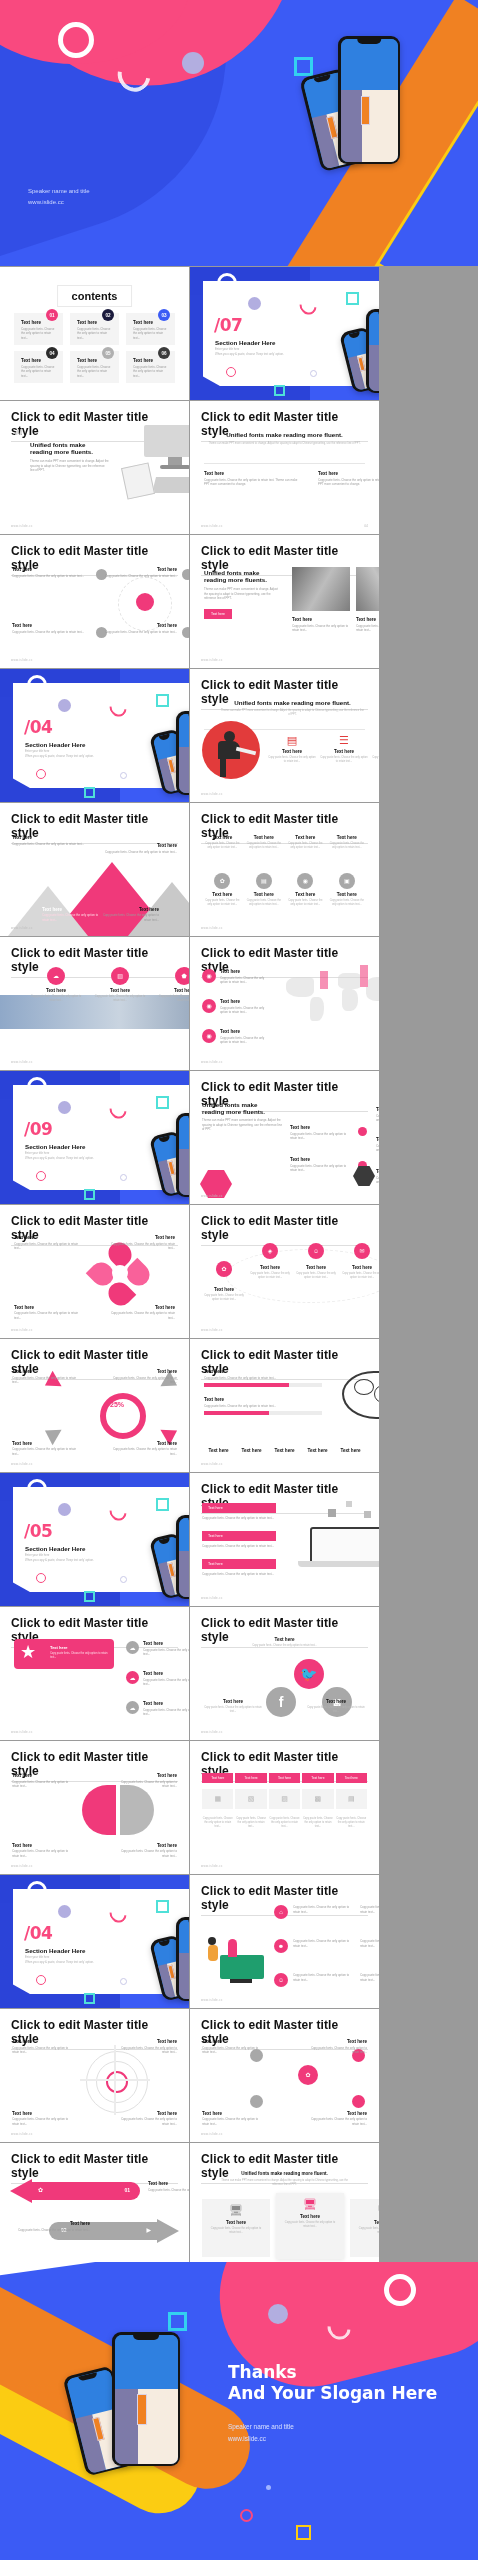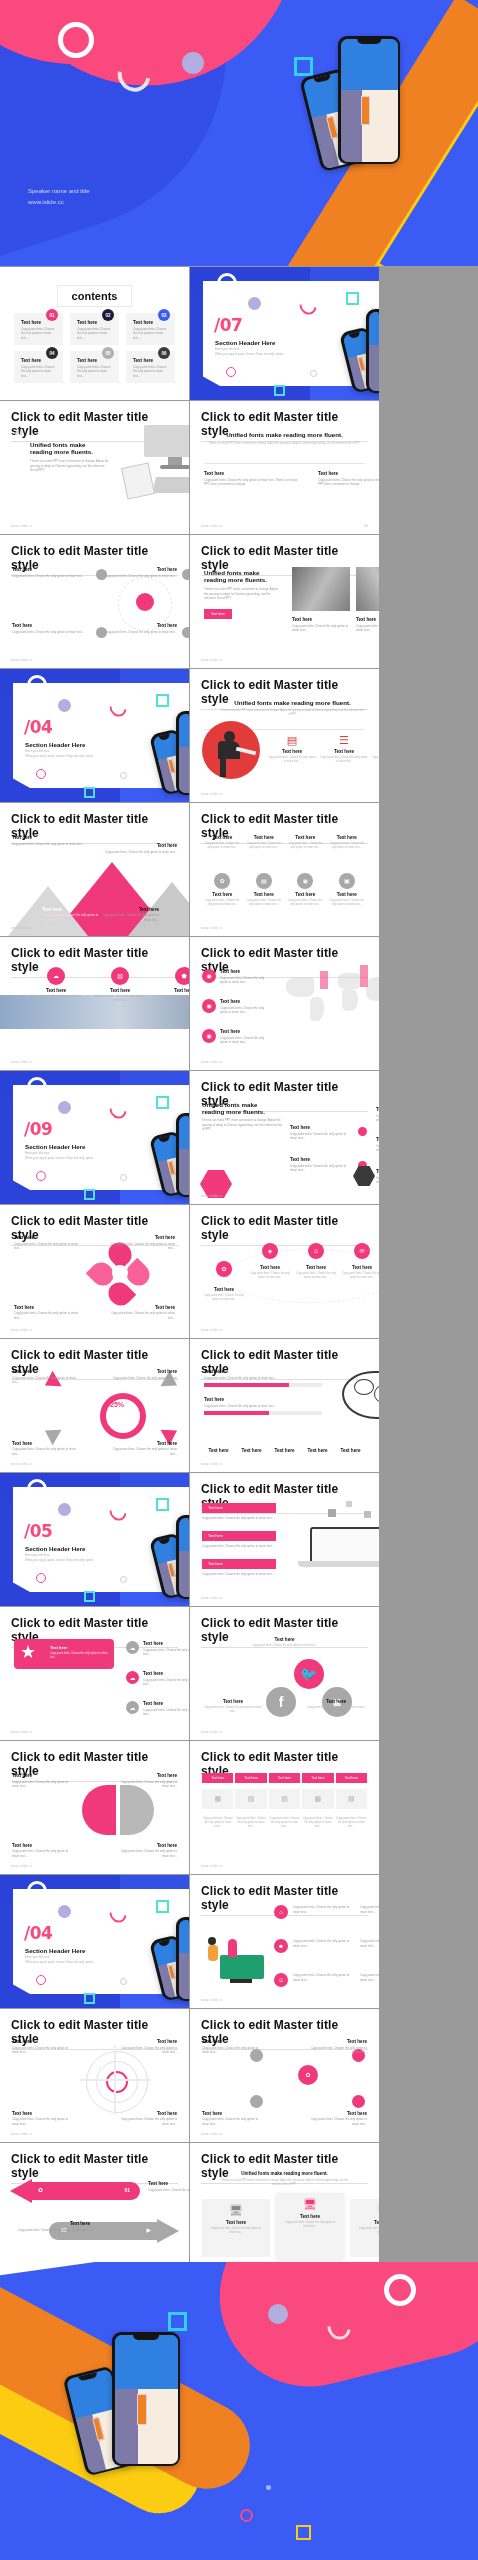--- a/index.html
+++ b/index.html
@@ -1135,15 +1135,23 @@
     <div class="phone cl-phone1">
       <div class="scr">
           <div class="sky"></div>
           <div class="wallL"></div>
           <div class="wallR"></div>
           <div class="door"></div>
         </div>
         <div class="notch"></div>
     </div>
 
+    <div class="cl-text">
+      <div class="cl-t1">Thanks</div>
+      <div class="cl-t1">And Your Slogan Here</div>
+      <div class="cl-meta">
+        <div>Speaker name and title</div>
+        <div>www.islide.cc</div>
+      </div>
+    </div>
   </div>
 
 </div>
 
 </body></html>

